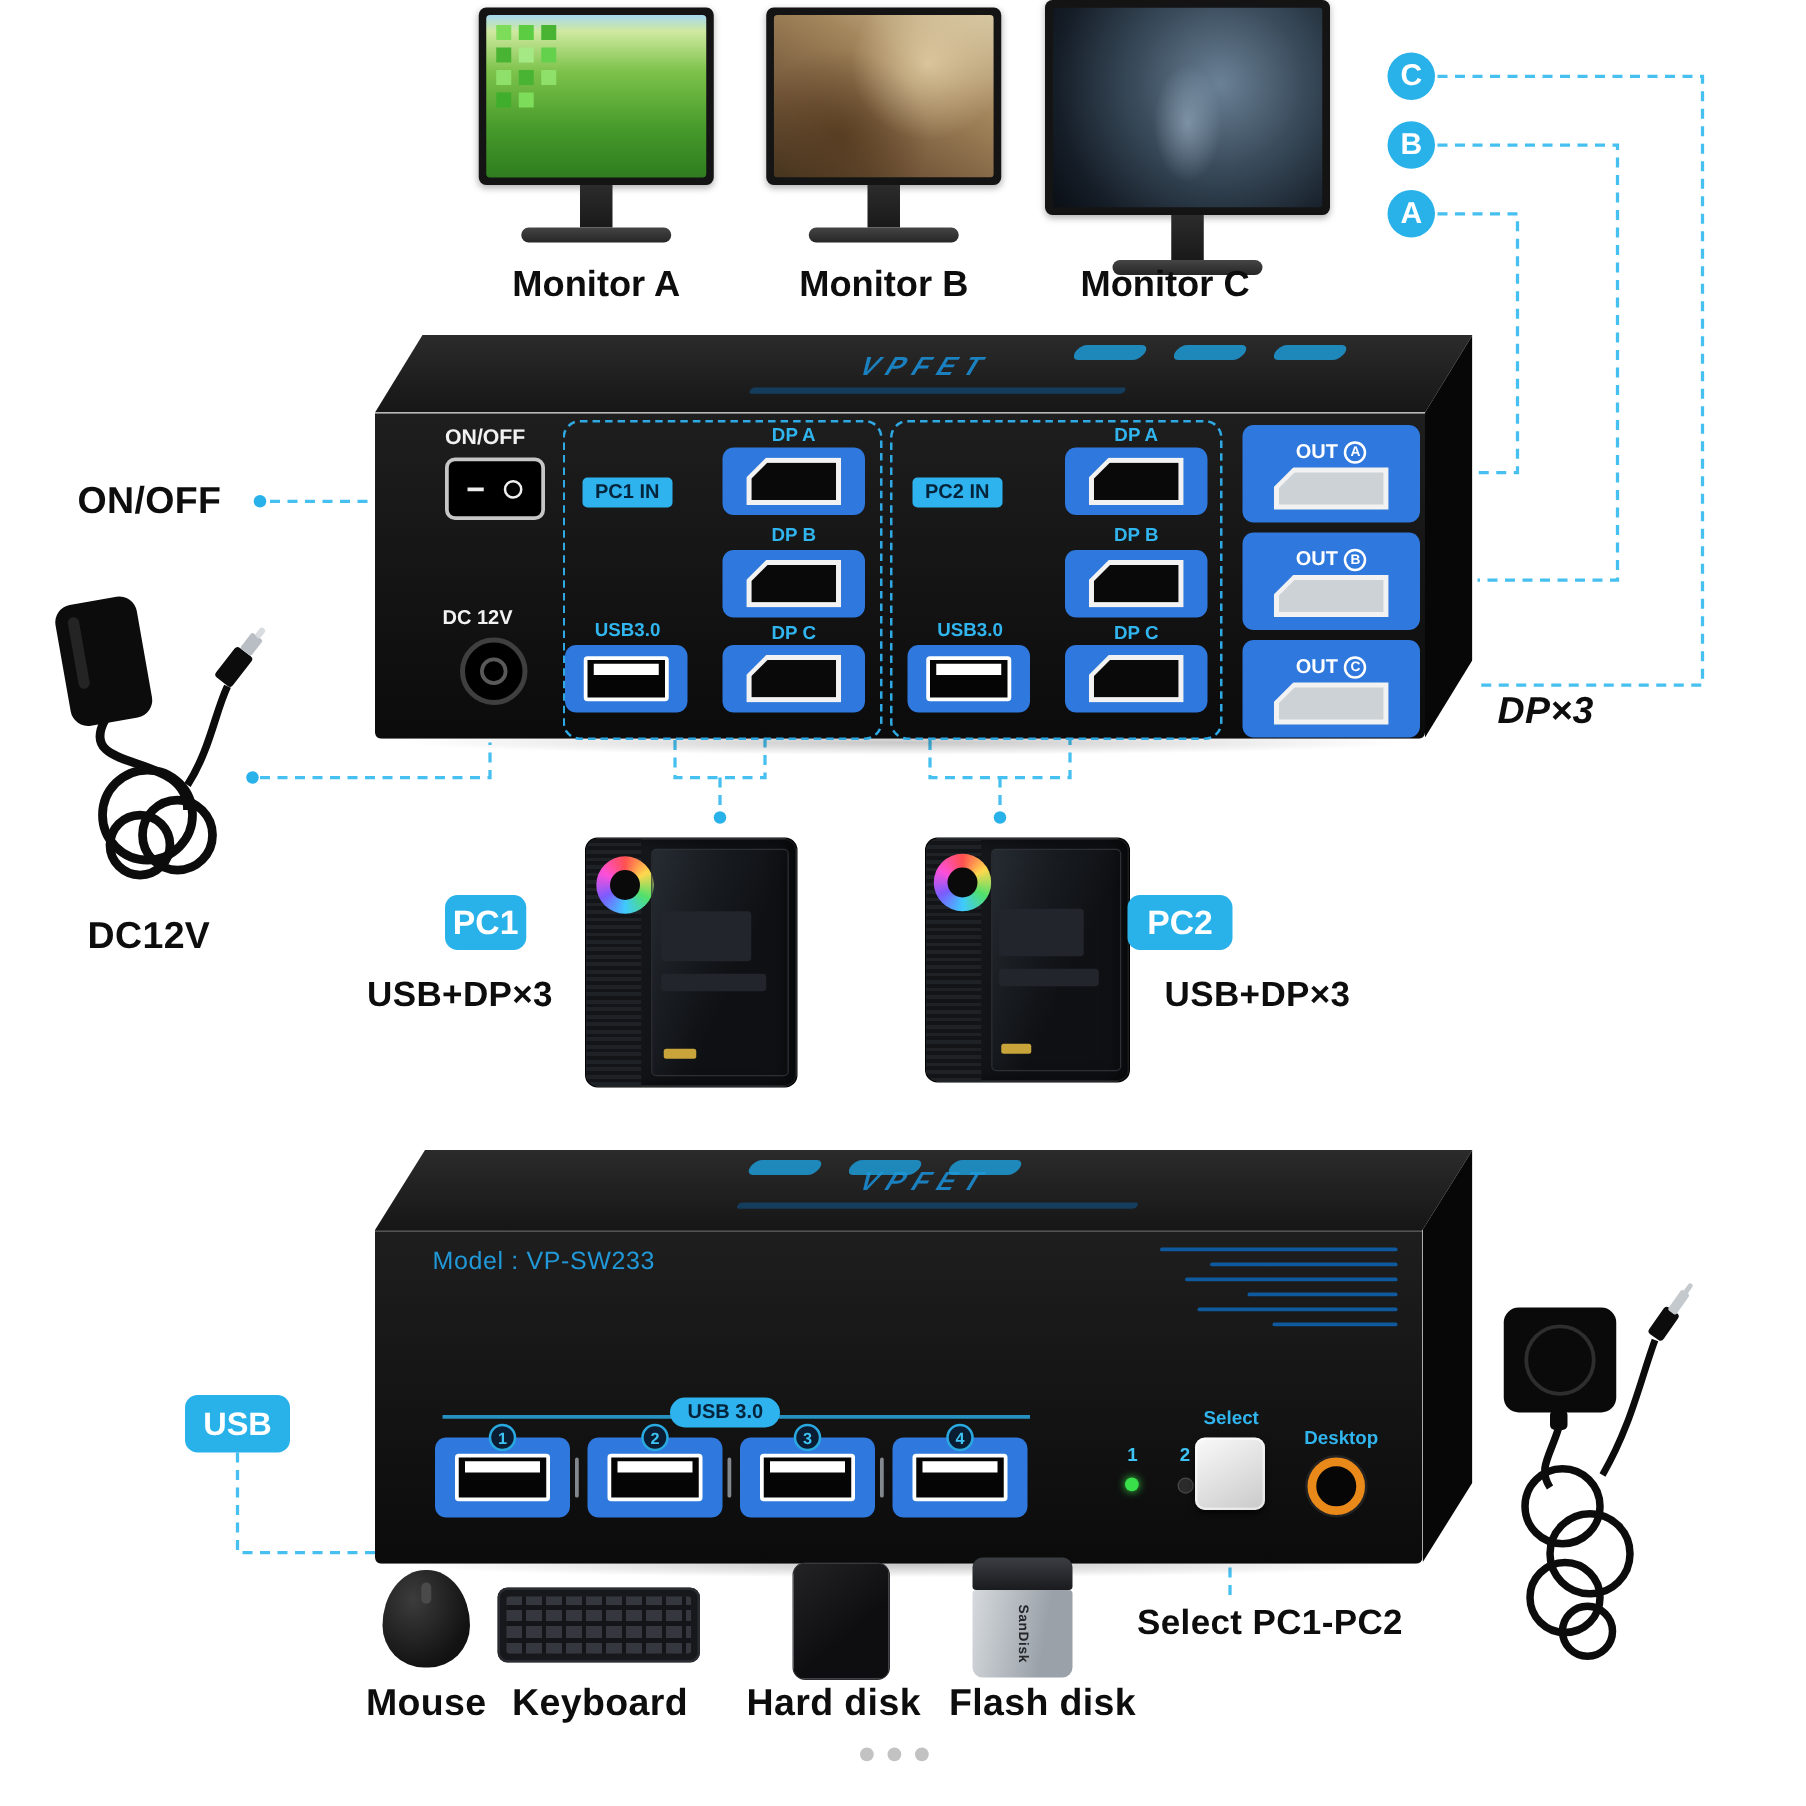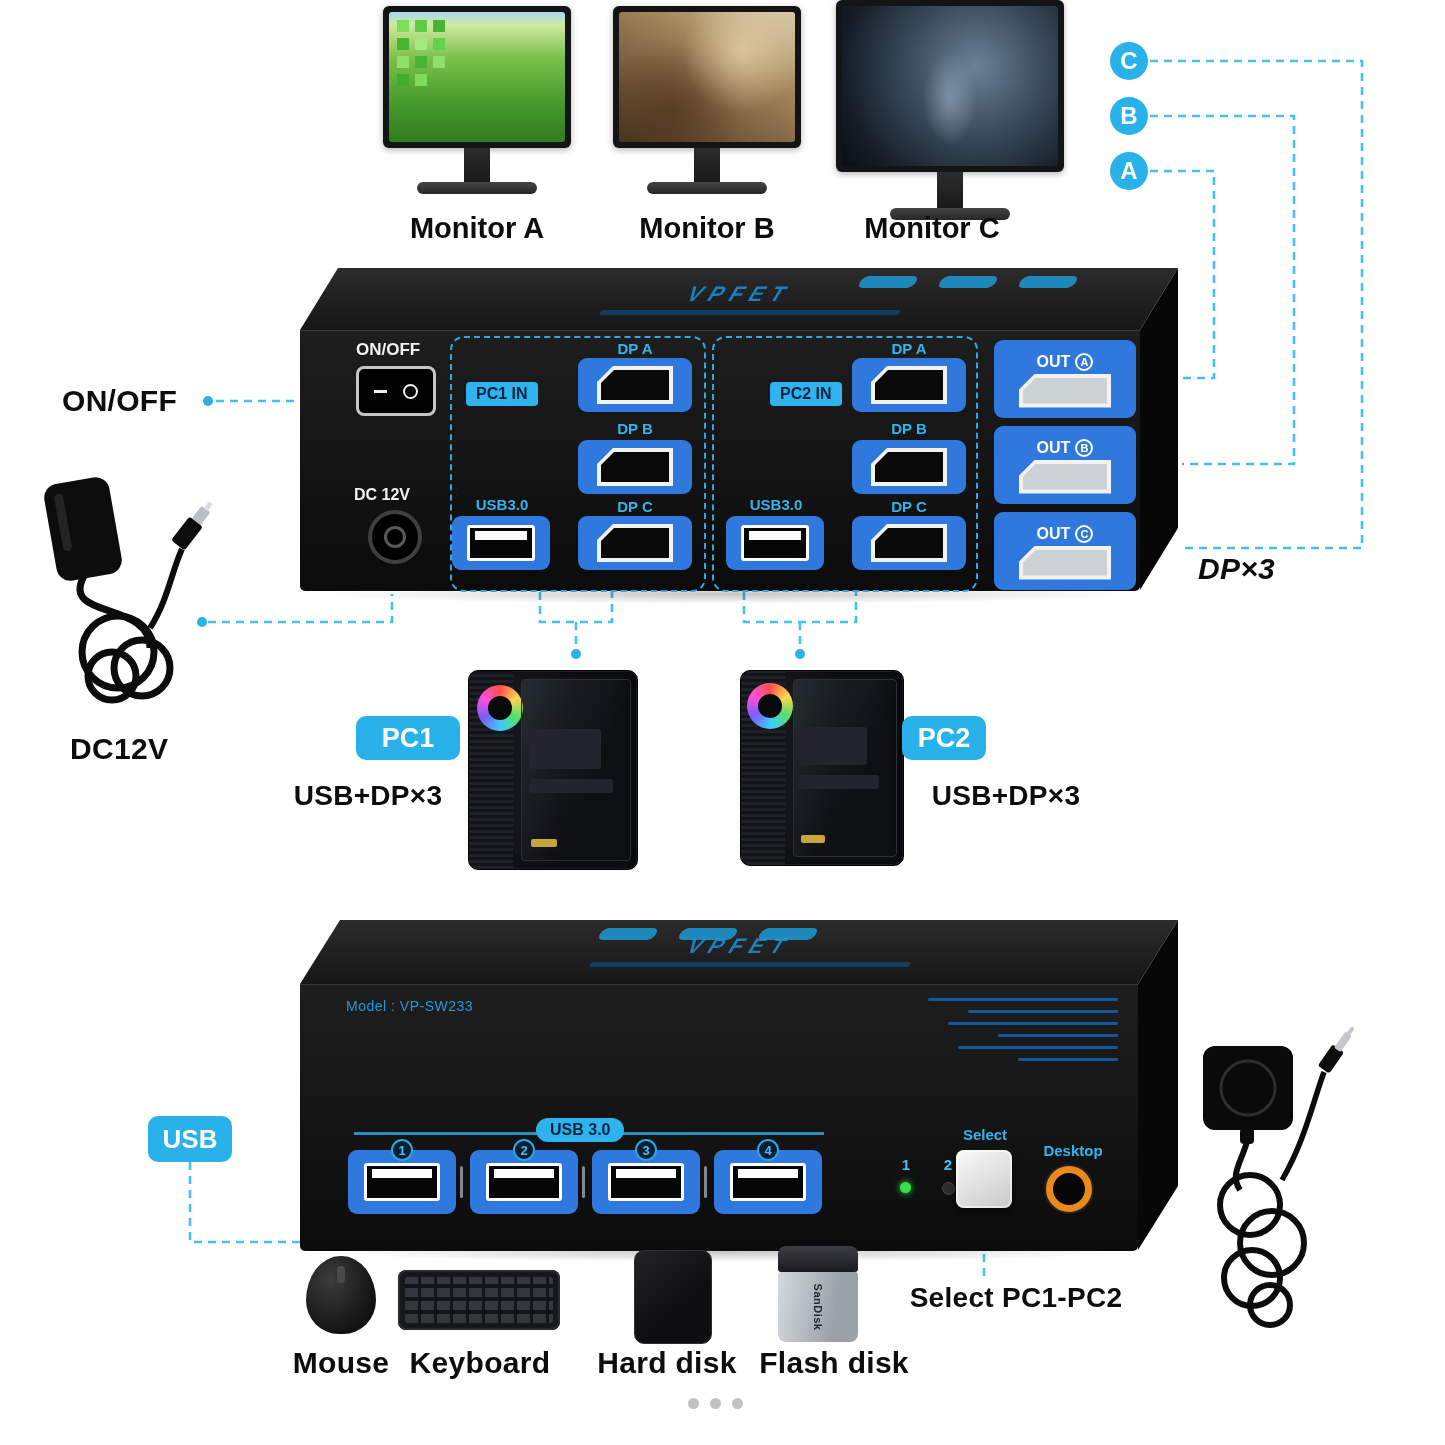--- a/index.html
+++ b/index.html
@@ -68,21 +68,21 @@
     background:conic-gradient(#ff5050,#ffd84d,#51e06b,#3fc9ff,#7a5cff,#ff4fd8,#ff5050);
     display:flex;align-items:center;justify-content:center;}
   .fan::after{content:"";width:24px;height:24px;background:#0a0a0a;border-radius:50%;}
   .glass{position:absolute;right:6px;top:8px;bottom:8px;left:52px;background:linear-gradient(115deg,rgba(120,140,160,.18),rgba(20,24,30,.05) 60%);
     border:1px solid #2c3036;border-radius:4px;}
   .gpu{position:absolute;background:#22262c;border-radius:3px;}
   .psu-light{position:absolute;background:#c9a43a;border-radius:2px;}
   .pc-badge{position:absolute;background:#29b2ea;color:#fff;font-weight:700;font-size:27px;border-radius:10px;
     display:flex;align-items:center;justify-content:center;}
   
-  .model-text{position:absolute;color:#2199d8;font-size:14px;font-weight:400;letter-spacing:.5px;}
+  .model-text{position:absolute;color:#2199d8;font-size:20px;font-weight:400;letter-spacing:.5px;}
   .sline{position:absolute;right:0;height:3px;background:#0f5a9e;border-radius:2px;}
   .usb30-pill{position:absolute;background:#2fb3ee;color:#04243c;font-weight:700;font-size:16px;
     padding:3px 14px;border-radius:13px;z-index:2;}
   .usb30-line{position:absolute;height:3px;background:#2aa8e0;opacity:.85;}
   .num-chip{position:absolute;top:-11px;left:50%;transform:translateX(-50%);width:22px;height:22px;border-radius:50%;
     background:#0b1d33;border:2px solid #2aa8e0;color:#3ec3f5;font-size:13px;font-weight:700;
     display:flex;align-items:center;justify-content:center;box-sizing:border-box;z-index:3;}
   .divider{position:absolute;width:3px;height:32px;background:#aab1b8;opacity:.75;border-radius:2px;}
   .led-num{position:absolute;color:#3ec3f5;font-size:15px;font-weight:700;width:20px;text-align:center;}
   .led{position:absolute;width:11px;height:11px;border-radius:50%;}
@@ -229,21 +229,21 @@
     <div class="cyan-label" style="left:278px;top:230px;width:114px;">DP C</div>
     <div class="blue-panel" style="left:278px;top:248px;width:114px;height:54px;">
         <div class="dp-plug"></div>
       </div>
     <div class="cyan-label" style="left:154px;top:228px;width:96px;">USB3.0</div>
     <div class="blue-panel" style="left:152px;top:248px;width:98px;height:54px;">
         <div class="usb-a"></div>
       </div>
 
     <div class="dashed-group" style="left:412px;top:68px;width:262px;height:252px;"></div>
-    <div class="in-badge" style="left:430px;top:114px;margin-left:40px;">PC2 IN</div>
+    <div class="in-badge" style="left:430px;top:114px;">PC2 IN</div>
     <div class="cyan-label" style="left:552px;top:72px;width:114px;">DP A</div>
     <div class="blue-panel" style="left:552px;top:90px;width:114px;height:54px;">
         <div class="dp-plug"></div>
       </div>
     <div class="cyan-label" style="left:552px;top:152px;width:114px;">DP B</div>
     <div class="blue-panel" style="left:552px;top:172px;width:114px;height:54px;">
         <div class="dp-plug"></div>
       </div>
     <div class="cyan-label" style="left:552px;top:230px;width:114px;">DP C</div>
     <div class="blue-panel" style="left:552px;top:248px;width:114px;height:54px;">
@@ -290,21 +290,21 @@
     <div class="psu-light" style="left:62px;top:168px;width:26px;height:8px;"></div>
   </div>
   <div class="tower" style="left:740px;top:670px;width:162px;height:194px;">
     <div class="mesh"></div>
     <div class="fan" style="left:6px;top:12px;"></div>
     <div class="glass"></div>
     <div class="gpu" style="left:58px;top:104px;width:80px;height:14px;"></div>
     <div class="gpu" style="left:58px;top:56px;width:68px;height:38px;"></div>
     <div class="psu-light" style="left:60px;top:164px;width:24px;height:8px;"></div>
   </div>
-  <div class="pc-badge" style="left:356px;top:716px;width:104px;height:44px;">PC1</div>
+  <div class="pc-badge" style="left:356px;top:716px;width:65px;height:44px;">PC1</div>
   <div class="pc-badge" style="left:902px;top:716px;width:84px;height:44px;">PC2</div>
   <div class="abs callout center" style="left:268px;top:780px;width:200px;font-size:28px;">USB+DP×3</div>
   <div class="abs callout center" style="left:898px;top:780px;width:216px;font-size:28px;">USB+DP×3</div>
 
   <div class="ground-shadow" style="left:320px;top:1242px;width:810px;height:20px;"></div>
   <div class="device" style="left:300px;top:920px;width:878px;height:330px;">
     <div class="face-top" style="width:878px;height:64px;clip-path:polygon(40px 0,100% 0,calc(100% - 40px) 100%,0 100%);">
       <div class="brand-top" style="left:210px;top:14px;width:460px;">VPFET</div>
       <div class="brand-bar" style="left:290px;top:42px;width:320px;"></div>
       <div class="pill-s" style="left:300px;top:8px;"></div>

